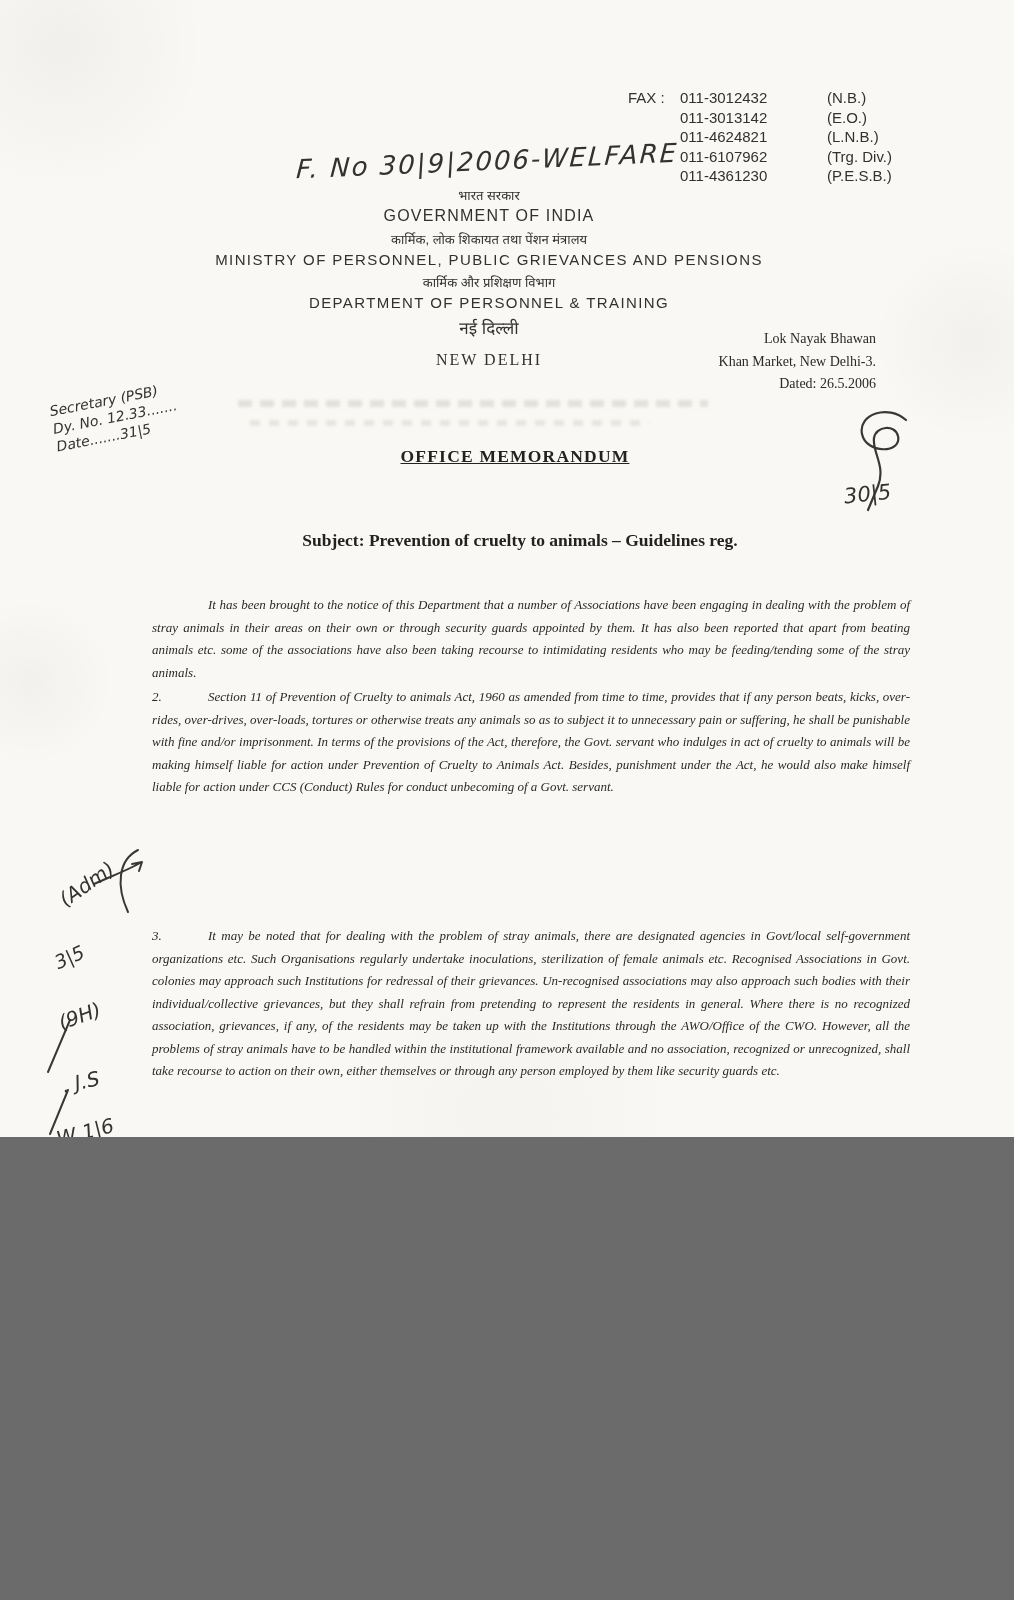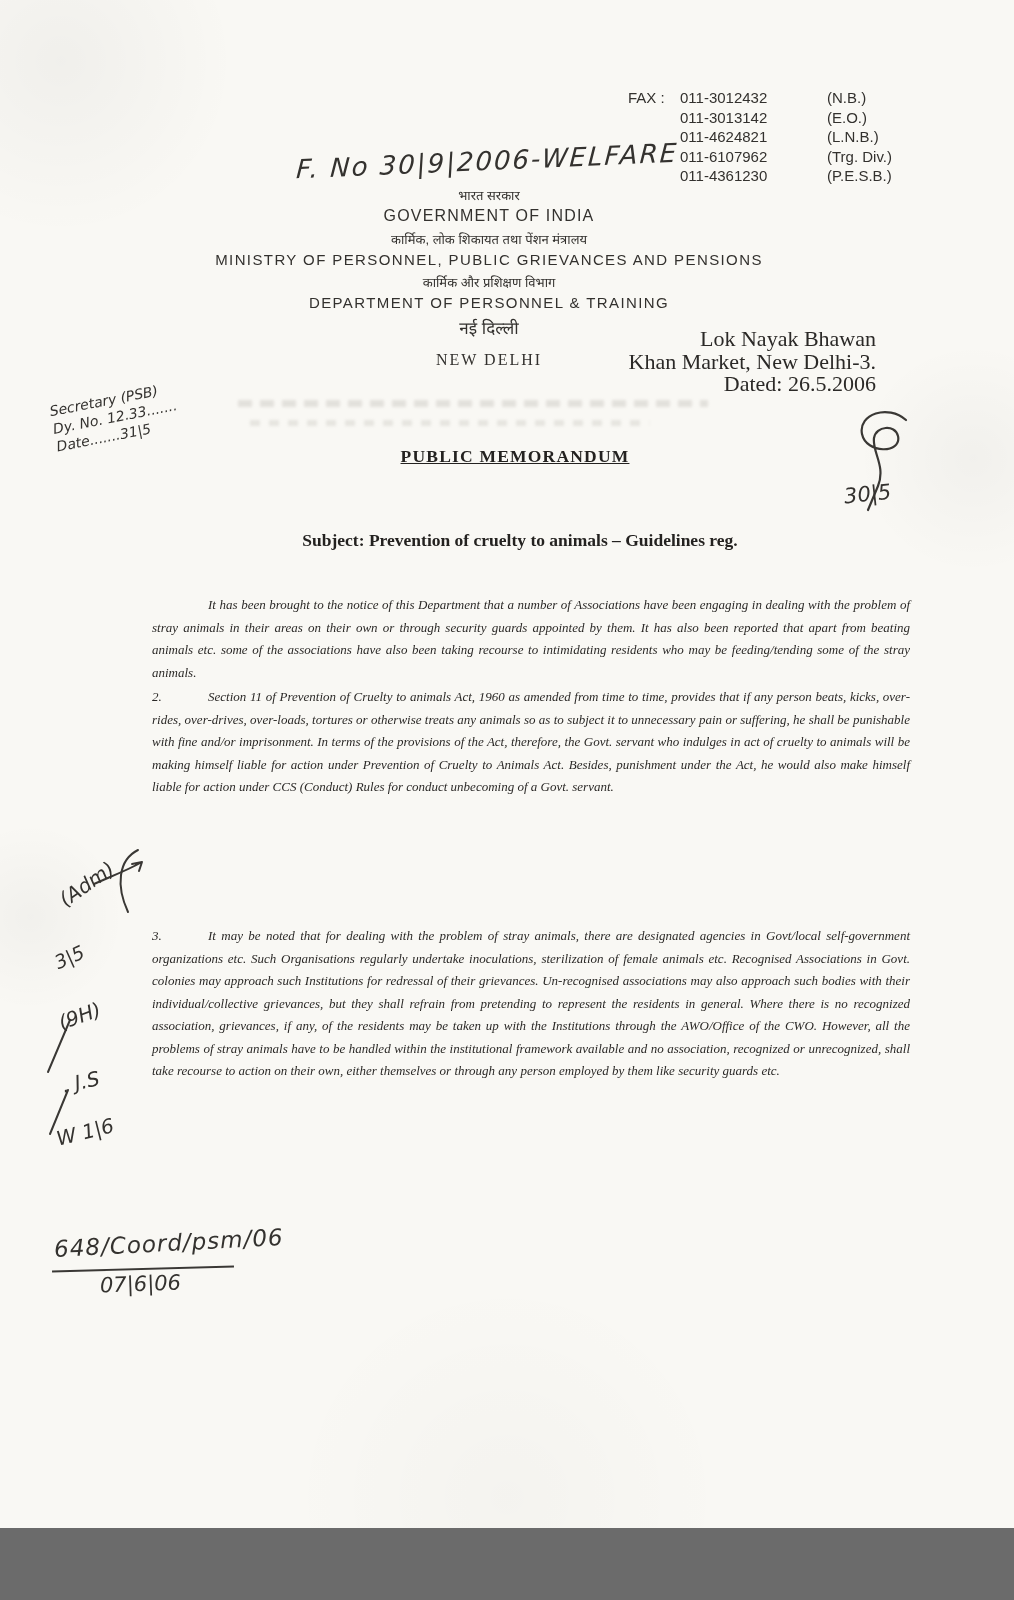--- a/index.html
+++ b/index.html
@@ -1,18 +1,18 @@
 <!DOCTYPE html>
 <html><head>
 <meta charset="utf-8">
 <style>
   * { margin:0; padding:0; box-sizing:border-box; }
   html,body { background:#6b6b6b; }
   .page {
-    position:relative; width:1014px; height:1528px; margin:0 auto;
+    position:relative; width:1014px; height:1137px; margin:0 auto;
     background:#f9f8f4;
     background-image:
       radial-gradient(circle at 6% 4%, rgba(0,0,0,0.035), transparent 10%),
       radial-gradient(circle at 96% 30%, rgba(0,0,0,0.03), transparent 8%),
       radial-gradient(circle at 3% 60%, rgba(0,0,0,0.03), transparent 7%),
       radial-gradient(circle at 50% 98%, rgba(0,0,0,0.02), transparent 14%);
     font-family:"Liberation Serif", serif;
     color:#2b2927; overflow:hidden;
   }
 
@@ -28,21 +28,21 @@
 
   .header { position:absolute; top:186px; left:0; width:978px; text-align:center;
             font-family:"Liberation Sans", sans-serif; color:#33312e; }
   .header .h-hi   { font-size:13px; margin-bottom:3px; }
   .header .h-en   { font-size:16px; letter-spacing:1.2px; margin-bottom:5px; }
   .header .h-en-wide { font-size:15px; letter-spacing:1.4px; margin-bottom:5px; }
   .header .h-city-hi { font-size:17px; margin-top:3px; margin-bottom:12px; }
   .header .h-city-en { font-size:16px; letter-spacing:2px;font-family:Liberation Serif, serif; }
 
   .address { position:absolute; top:328px; right:138px; text-align:right;
-             font-size:22px; line-height:22.5px; color:#2b2927; }
+             font-size:14px; line-height:22.5px; color:#2b2927; }
 
   .stamp { position:absolute; top:390px; left:52px; transform:rotate(-11deg);
            font-size:14px; line-height:18px; white-space:nowrap; }
 
   .smudge { position:absolute; top:396px; left:238px; width:470px; height:46px; opacity:.35;
             filter:blur(1.5px);
             background:
               repeating-linear-gradient(90deg, #b9b6af 0 14px, transparent 14px 22px) 0 4px / 100% 7px no-repeat,
               repeating-linear-gradient(90deg, #c4c1ba 0 10px, transparent 10px 19px) 12px 24px / 85% 6px no-repeat; }
 
@@ -138,21 +138,21 @@
 
   <div class="stamp hand">
     <div>Secretary (PSB)</div>
     <div>Dy. No. 12.33.......</div>
     <div>Date.......31|5</div>
   </div>
 
   <div class="smudge"></div>
 
   <div class="om-title">
-    <span>PUBLIC MEMORANDUM</span>
+    <span>OFFICE MEMORANDUM</span>
   </div>
 
   <div class="flourish">
     <svg width="100" height="110" viewBox="0 0 100 110">
       <path d="M78 12 C60 -4 30 6 34 26 C38 46 74 46 70 28 C67 16 48 18 46 30 C44 44 58 58 50 78 L40 102" fill="none" stroke="#3a3835" stroke-width="2.2" stroke-linecap="round"></path>
     </svg>
     <span class="mark-text hand">30|5</span>
   </div>
 
   <div class="subject">Subject: Prevention of cruelty to animals – Guidelines reg.</div>

